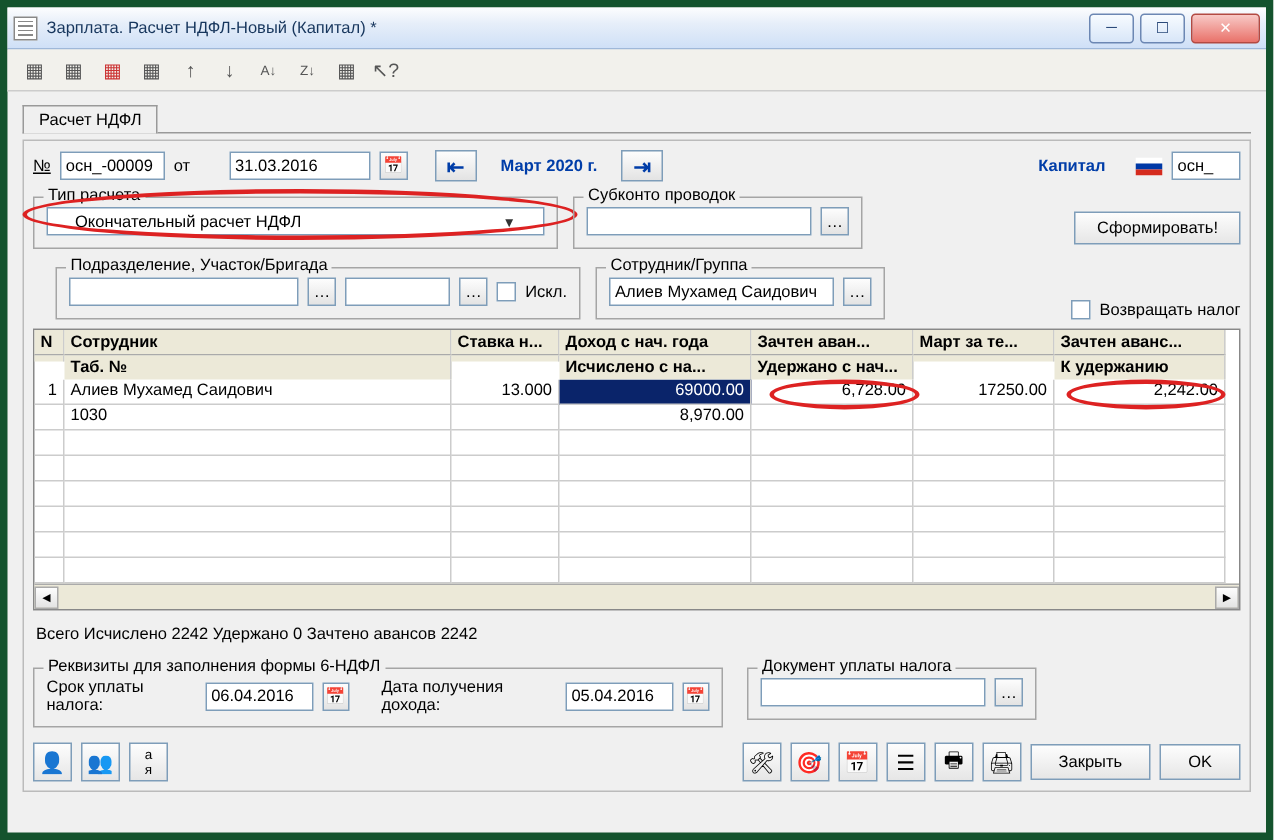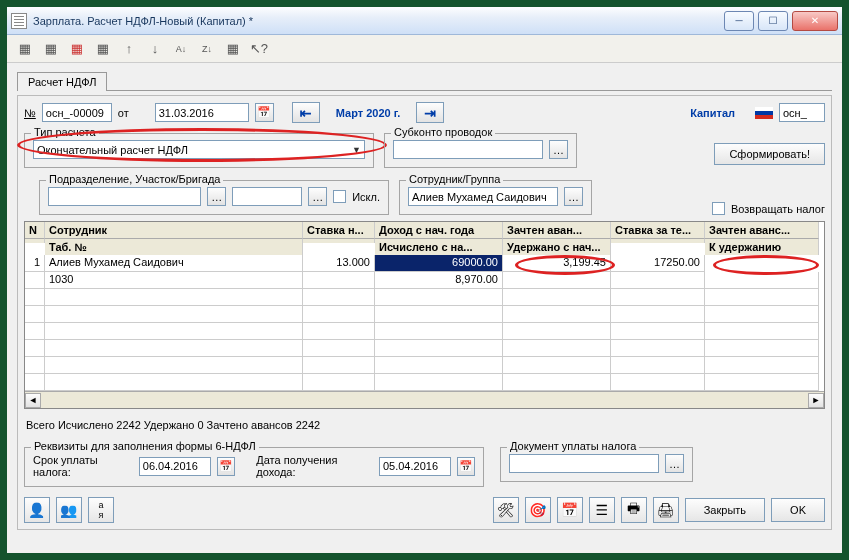--- a/index.html
+++ b/index.html
@@ -6,21 +6,21 @@
 body {
   font-family: Tahoma, Arial, sans-serif;
   font-size: 11px;
   background: #fff;
   width: 849px;
   height: 560px;
   overflow: hidden;
 }
 .window {
   width: 849px; height: 560px;
-  border: 7px solid #14532d;
+  border: 5px solid #14532d;
   background: #f0f0f0;
   display: flex; flex-direction: column;
 }
 .titlebar {
   height: 28px;
   background: linear-gradient(#fdfdfe, #e6eef9 40%, #cfe0f7);
   border-bottom: 1px solid #9fb8d9;
   display: flex; align-items: center;
   padding: 0 4px;
 }
@@ -93,21 +93,21 @@
 .fieldset{
   border:1px solid #a5a5a5; padding:6px 8px 8px 8px; position:relative;
   margin-top:6px;
 }
 .fieldset>.legend{
   position:absolute; top:-8px; left:6px; background:#f0f0f0;
   padding:0 3px; font-size:11px; color:#000;
 }
 .select{
   border:1px solid #7e9db9; background:#fff; height:19px; width:100%;
-  padding:1px 3px; display:flex; align-items:center; justify-content:space-between;
+  padding:1px 18px; display:flex; align-items:center; justify-content:space-between;
 }
 .select .arrow{font-size:9px; color:#333;}
 .bigbtn{
   height:22px; padding:0 14px;
   border:1px solid #7e9db9; background:linear-gradient(#fdfdfd,#e6e6e6);
   display:flex; align-items:center; justify-content:center;
 }
 .redoval{
   position:absolute; border:3px solid #d22; border-radius:50%/50%;
   pointer-events:none;
@@ -296,37 +296,38 @@
           </div>
           <div style="display:flex;flex-direction:column">
             <div class="th col-inc">Доход с нач. года</div>
             <div class="th sub col-inc">Исчислено с на...</div>
           </div>
           <div style="display:flex;flex-direction:column">
             <div class="th col-av">Зачтен аван...</div>
             <div class="th sub col-av">Удержано с нач...</div>
           </div>
           <div style="display:flex;flex-direction:column">
-            <div class="th col-incper">Ставка за те...</div>
+            <div class="th col-incper">Март за те...</div>
             <div class="th sub col-incper"></div>
           </div>
           <div style="display:flex;flex-direction:column">
             <div class="th col-av2">Зачтен аванс...</div>
             <div class="th sub col-av2">К удержанию</div>
           </div>
         </div>
         <div class="tbody">
 
           <div class="trow">
             <div class="td col-n">1</div>
             <div class="td left col-emp">Алиев Мухамед Саидович</div>
             <div class="td col-rate">13.000</div>
             <div class="td col-inc selcell">69000.00</div>
-            <div class="td col-av">3,199.45</div>
+            <div class="td col-av">6,728.00</div>
             <div class="td col-incper">17250.00</div>
+            <div class="td col-av2">2,242.00</div>
           </div>
 
           <div class="trow">
             <div class="td col-n"></div>
             <div class="td left col-emp">1030</div>
             <div class="td col-rate"></div>
             <div class="td col-inc">8,970.00</div>
             <div class="td col-av"></div>
             <div class="td col-incper"></div>
             <div class="td col-av2"></div>

